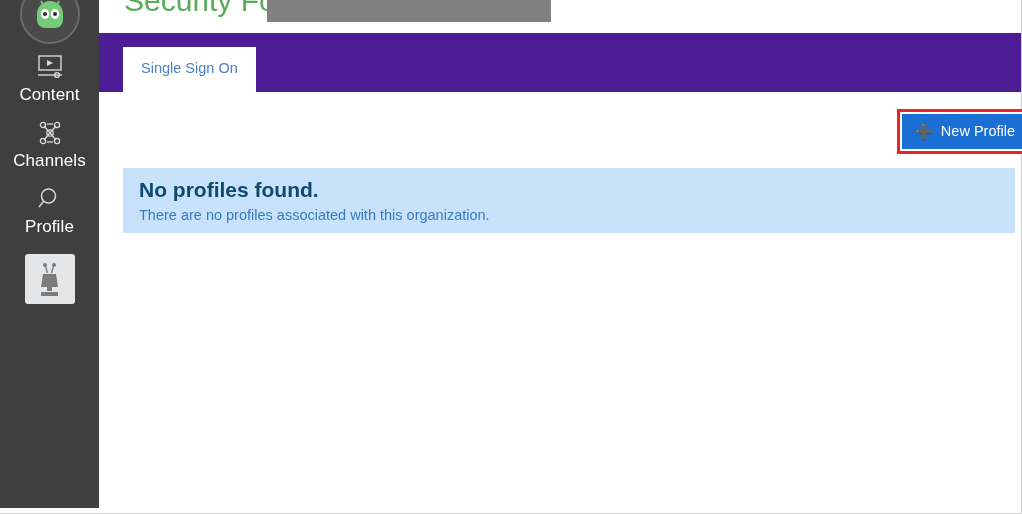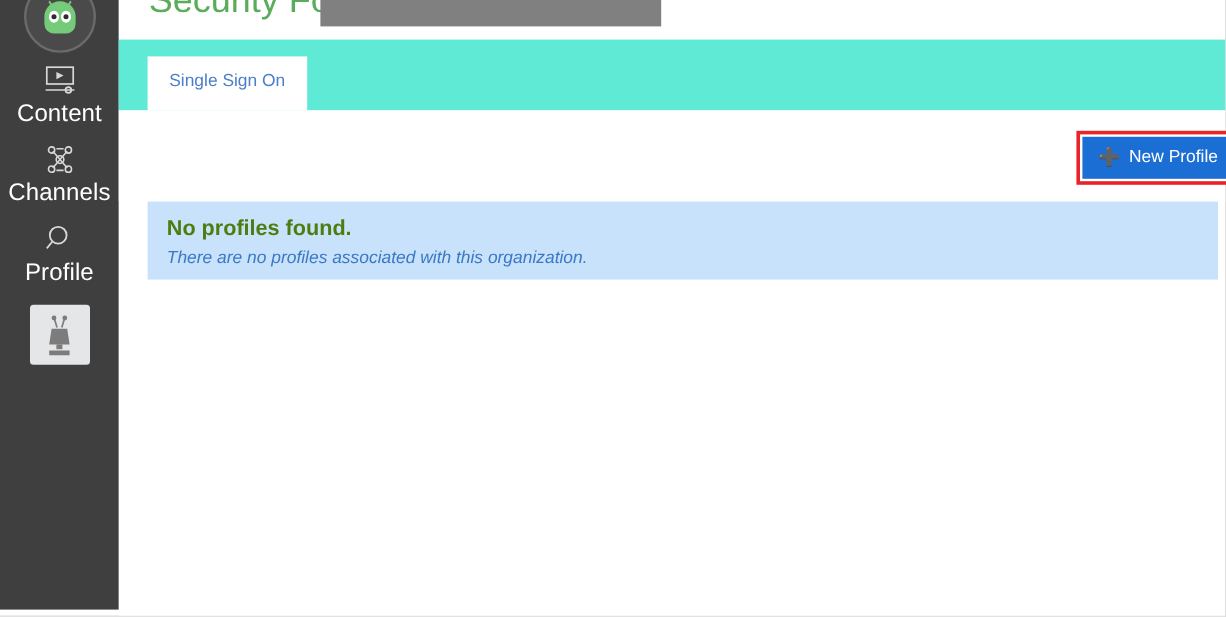--- a/index.html
+++ b/index.html
@@ -47,21 +47,21 @@
     align-items: center;
     cursor: pointer;
     flex: none;
   }
   .nav-icon {
     height: 30px;
     display: flex; align-items: center; justify-content: center;
   }
   .nav-label {
     color: #ffffff;
-    font-size: 20px;
+    font-size: 17px;
     line-height: 18px;
     margin-top: 4px;
     letter-spacing: 0.1px;
     white-space: nowrap;
   }
   #avatar {
     width: 50px; height: 50px;
     margin-top: 12px;
     background: #e4e6e8;
     border-radius: 3px;
@@ -95,21 +95,21 @@
     height: 22px;
     background: #808080;
   }
 
   
   #tabbar {
     position: absolute;
     left: 0; top: 33px;
     width: 922px;
     height: 59px;
-    background: #5eead4;
+    background: #4c1d95;
   }
   .tab {
     position: absolute;
     left: 24px; top: 14px;
     height: 45px;
     background: #ffffff;
     padding: 13px 18px 0 18px;
     font-size: 14.5px;
     color: #4a7ec8;
     cursor: pointer;
@@ -155,31 +155,30 @@
   
   #alert {
     position: absolute;
     left: 24px; top: 168px;
     width: 892px;
     height: 65px;
     background: #c7e2fa;
     padding: 12px 16px 0 16px;
   }
   #alert-title {
-    font-size: 18px;
+    font-size: 21px;
     font-weight: bold;
-    color: #4d7c0f;
+    color: #0c4a6e;
     line-height: 20px;
   }
   #alert-text {
     font-size: 14.5px;
     color: #3a79c4;
     line-height: 20px;
     margin-top: 5px;
-    font-style: italic;
   }
 </style>
 </head>
 <body>
 
 <div id="app">
 
   <nav id="sidebar">
 
     <div id="brand-logo">

